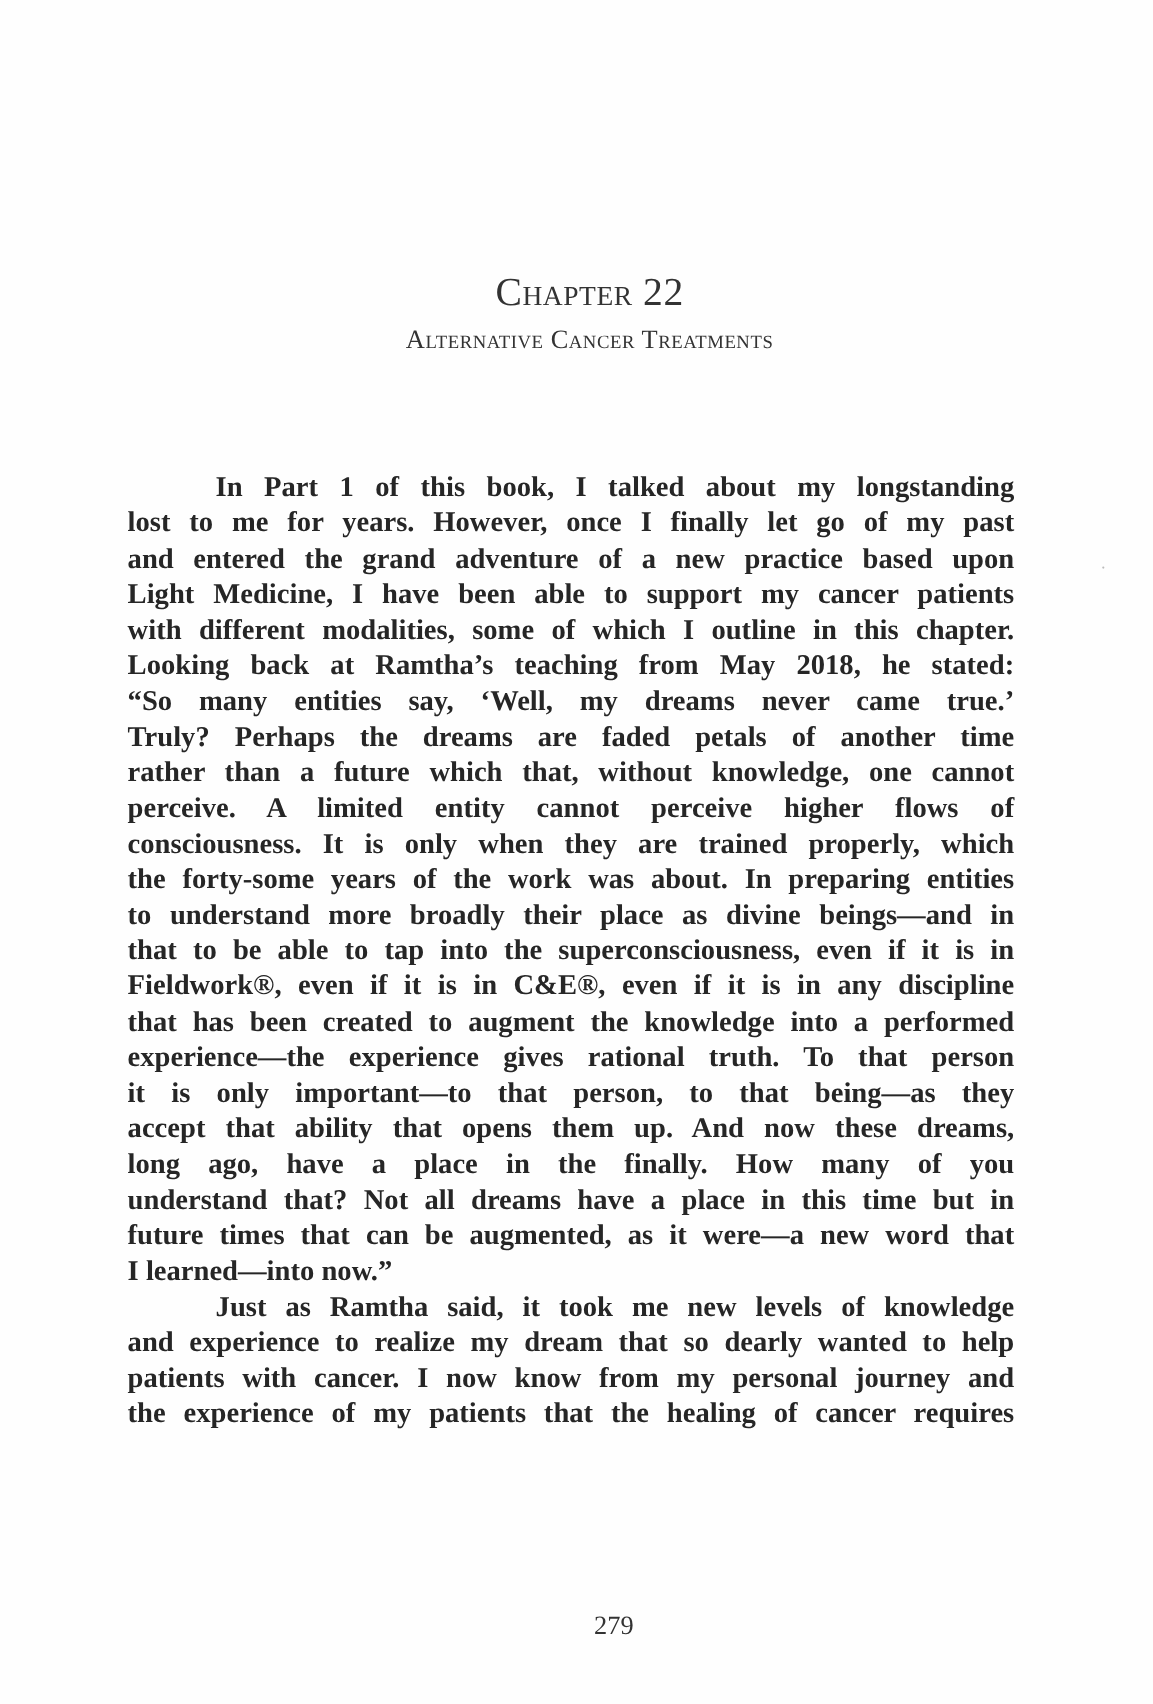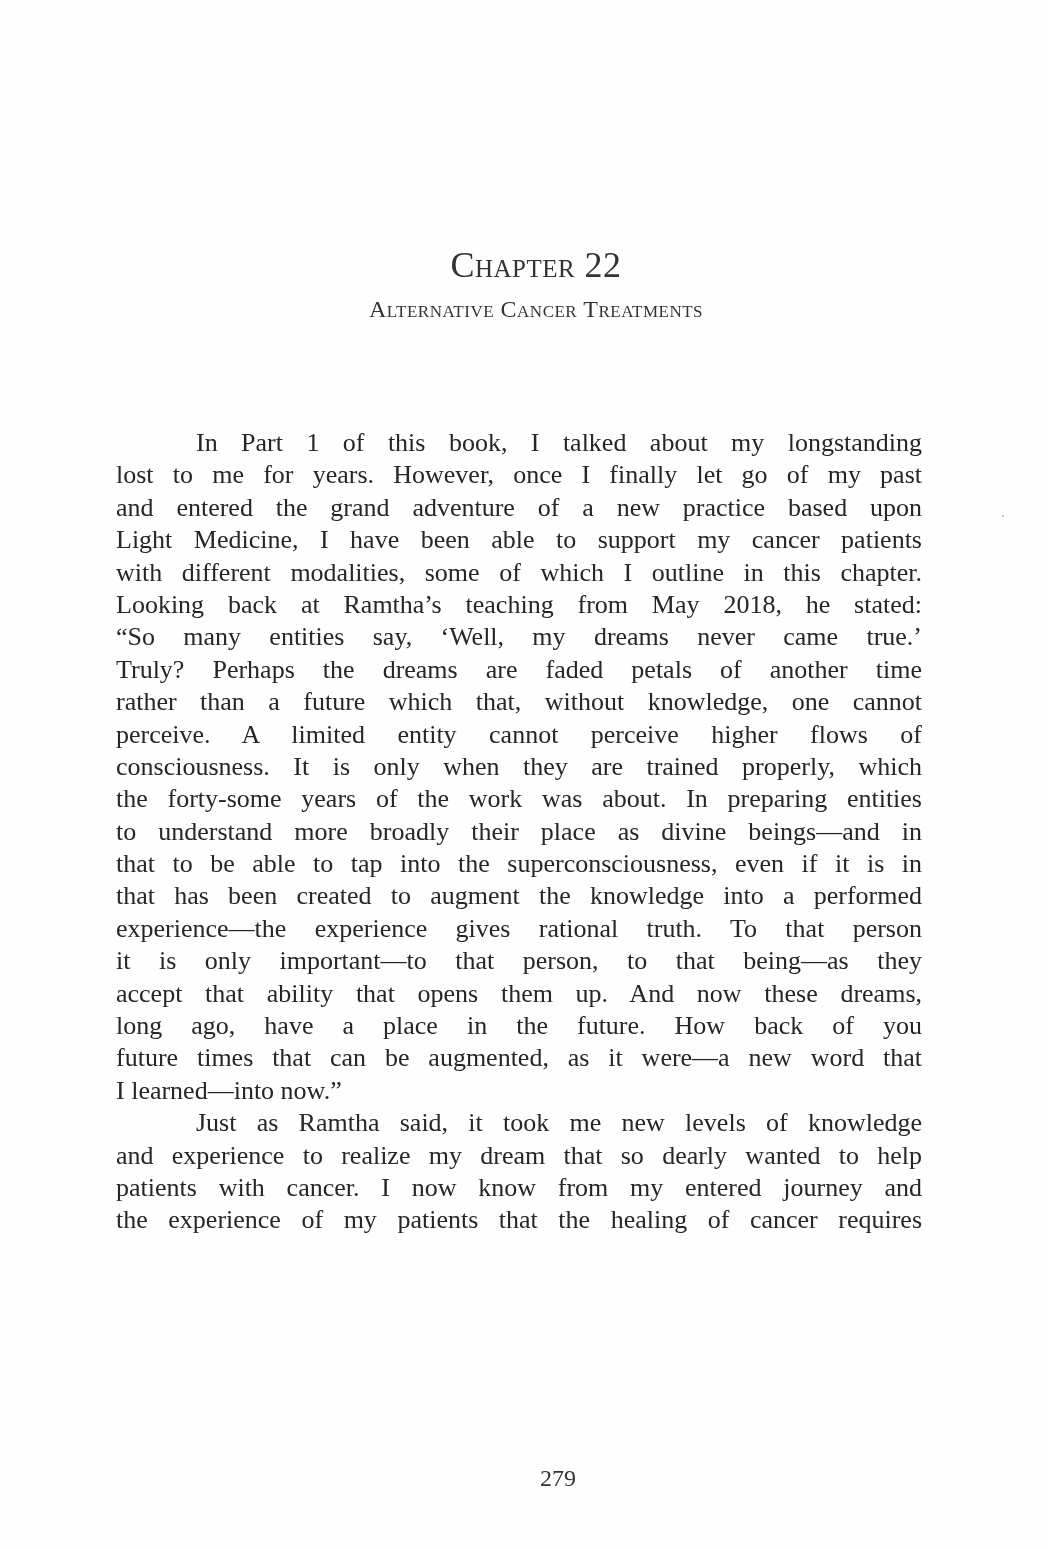--- a/index.html
+++ b/index.html
@@ -48,20 +48,21 @@
     .line {
       display: block;
       height: 32.4px;
       line-height: 32.4px;
       font-size: 26px;
       text-align: justify;
       text-align-last: justify;
       white-space: nowrap;
       overflow: visible;
       transform-origin: left center;
+      font-weight: bold;
     }
     .line.indent {
       padding-left: 80px;
     }
     .line.last {
       text-align-last: left;
     }
     .page-number {
       position: absolute;
       left: 0;
@@ -98,32 +99,34 @@
       <span class="line">with different modalities, some of which I outline in this chapter.</span>
       <span class="line">Looking back at Ramtha’s teaching from May 2018, he stated:</span>
       <span class="line">“So many entities say, ‘Well, my dreams never came true.’</span>
       <span class="line">Truly? Perhaps the dreams are faded petals of another time</span>
       <span class="line">rather than a future which that, without knowledge, one cannot</span>
       <span class="line">perceive. A limited entity cannot perceive higher flows of</span>
       <span class="line">consciousness. It is only when they are trained properly, which</span>
       <span class="line">the forty-some years of the work was about. In preparing entities</span>
       <span class="line">to understand more broadly their place as divine beings—and in</span>
       <span class="line">that to be able to tap into the superconsciousness, even if it is in</span>
+      <span class="line">Fieldwork®, even if it is in C&amp;E®, even if it is in any discipline</span>
       <span class="line">that has been created to augment the knowledge into a performed</span>
       <span class="line">experience—the experience gives rational truth. To that person</span>
       <span class="line">it is only important—to that person, to that being—as they</span>
       <span class="line">accept that ability that opens them up. And now these dreams,</span>
-      <span class="line">long ago, have a place in the future. How back of you</span>
+      <span class="line">long ago, have a place in the finally. How many of you</span>
+      <span class="line">understand that? Not all dreams have a place in this time but in</span>
       <span class="line">future times that can be augmented, as it were—a new word that</span>
       <span class="line last" style="text-align: center;">I learned—into now.”</span>
     </div>
     <div>
       <span class="line indent">Just as Ramtha said, it took me new levels of knowledge</span>
       <span class="line">and experience to realize my dream that so dearly wanted to help</span>
-      <span class="line">patients with cancer. I now know from my entered journey and</span>
+      <span class="line">patients with cancer. I now know from my personal journey and</span>
       <span class="line">the experience of my patients that the healing of cancer requires</span>
     </div>
   </div>
 
   <div class="scan-mark"></div>
 
   <div class="page-number">279</div>
 </div>
 
 </body></html>

